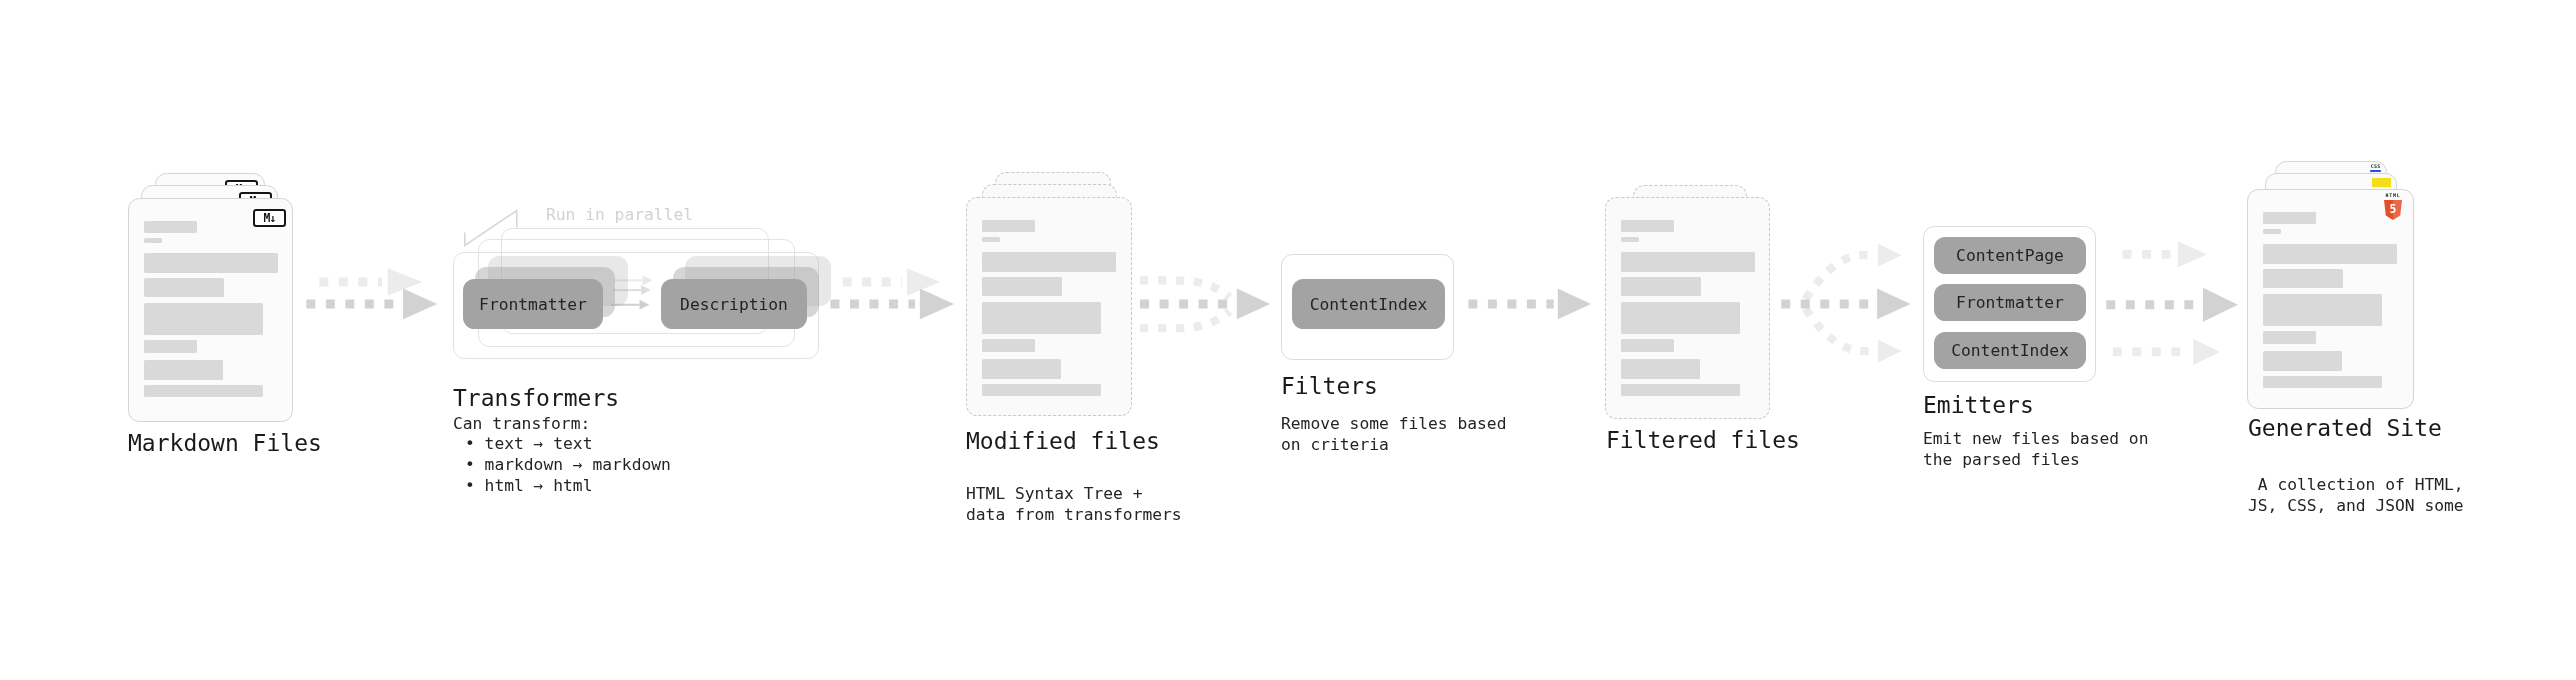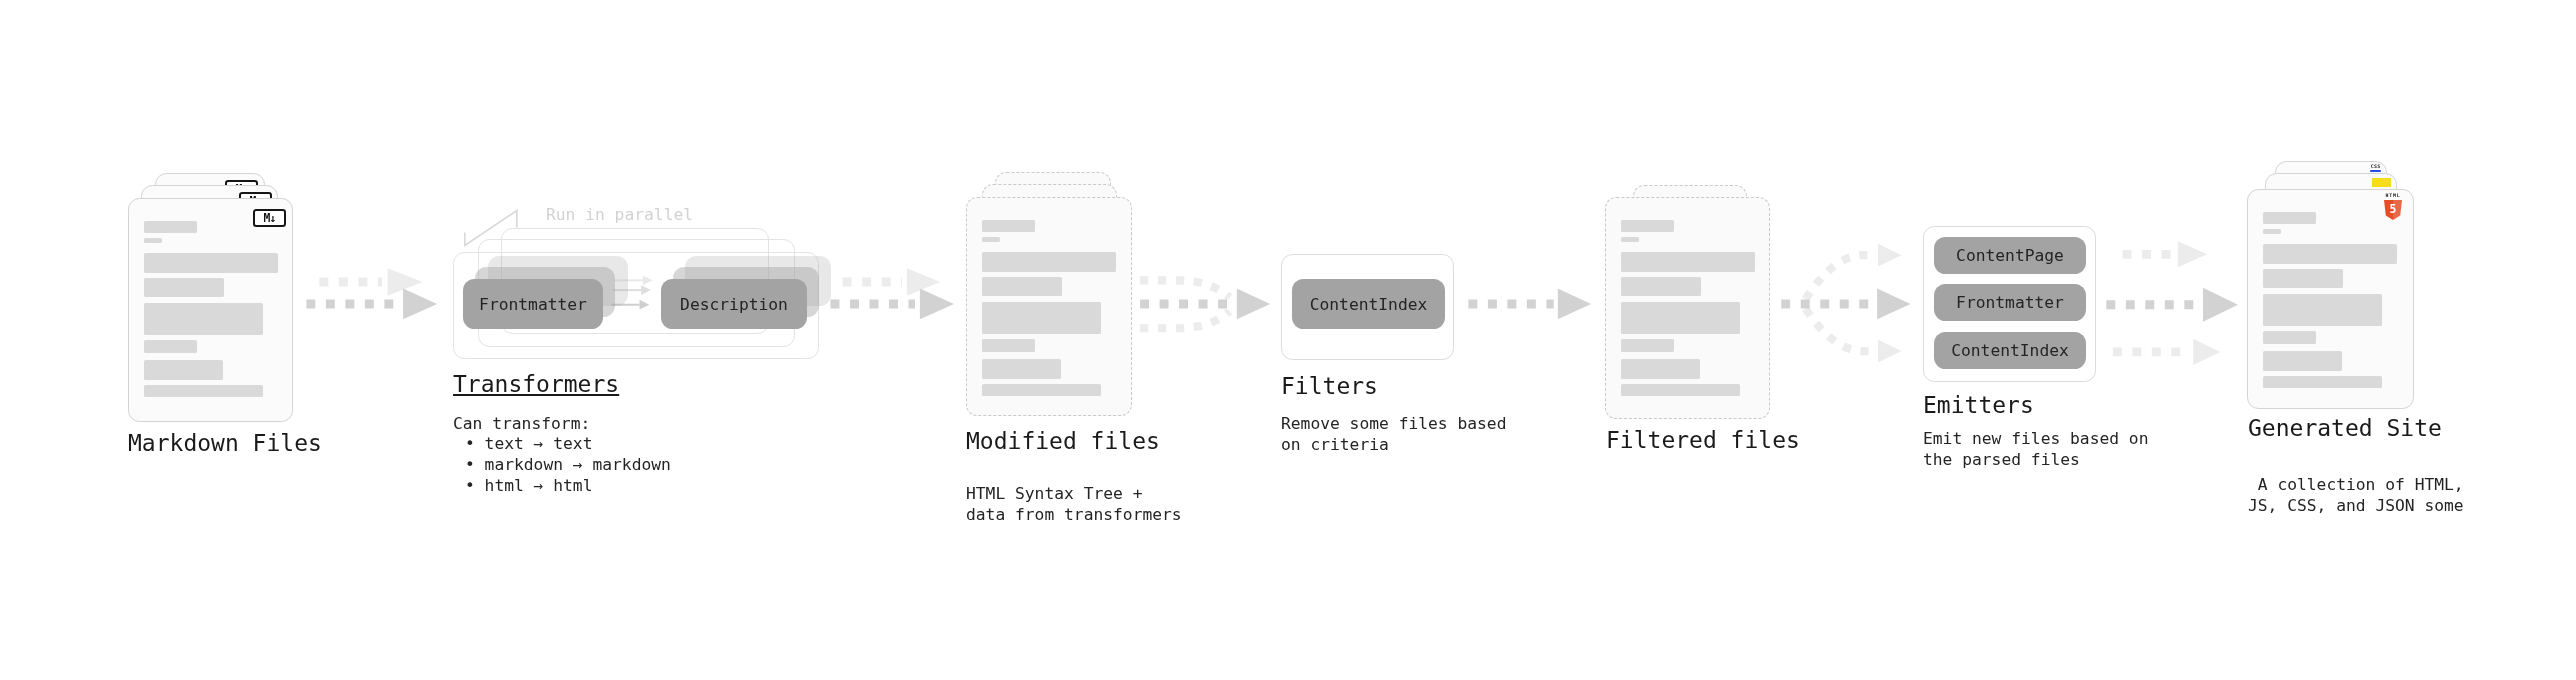--- a/index.html
+++ b/index.html
@@ -134,21 +134,21 @@
     <div class="annotation" style="left:546px;top:205px;text-align:right;">Run in parallel</div>
     <div class="cbox" style="left:501px;top:228px;width:268px;height:106px;"></div>
     <div class="cbox" style="left:478px;top:239px;width:317px;height:108px;"></div>
     <div class="cbox" style="left:453px;top:252px;width:366px;height:107px;"></div>
     <div class="pill ghost2" style="left:488px;top:256px;width:140px;height:50px;"></div>
     <div class="pill ghost1" style="left:475px;top:267px;width:140px;height:50px;"></div>
     <div class="pill" style="left:463px;top:279px;width:140px;height:50px;">Frontmatter</div>
     <div class="pill ghost2" style="left:685px;top:256px;width:146px;height:50px;"></div>
     <div class="pill ghost1" style="left:673px;top:267px;width:146px;height:50px;"></div>
     <div class="pill" style="left:661px;top:279px;width:146px;height:50px;">Description</div>
-    <div class="label" style="left:453px;top:371px;text-decoration:underline;">Transformers</div>
+    <div class="label" style="left:453px;top:385px;">Transformers</div>
     <div class="caption" style="left:453px;top:413px;">Can transform:</div>
     <div class="caption" style="left:465px;top:433px;">
       <div>• text → text</div>
       <div>• markdown → markdown</div>
       <div>• html → html</div>
     </div>
   </div>
 
   <div>
     <div class="card dashed" style="left:995px;top:172px;width:116px;height:65px;"></div>

